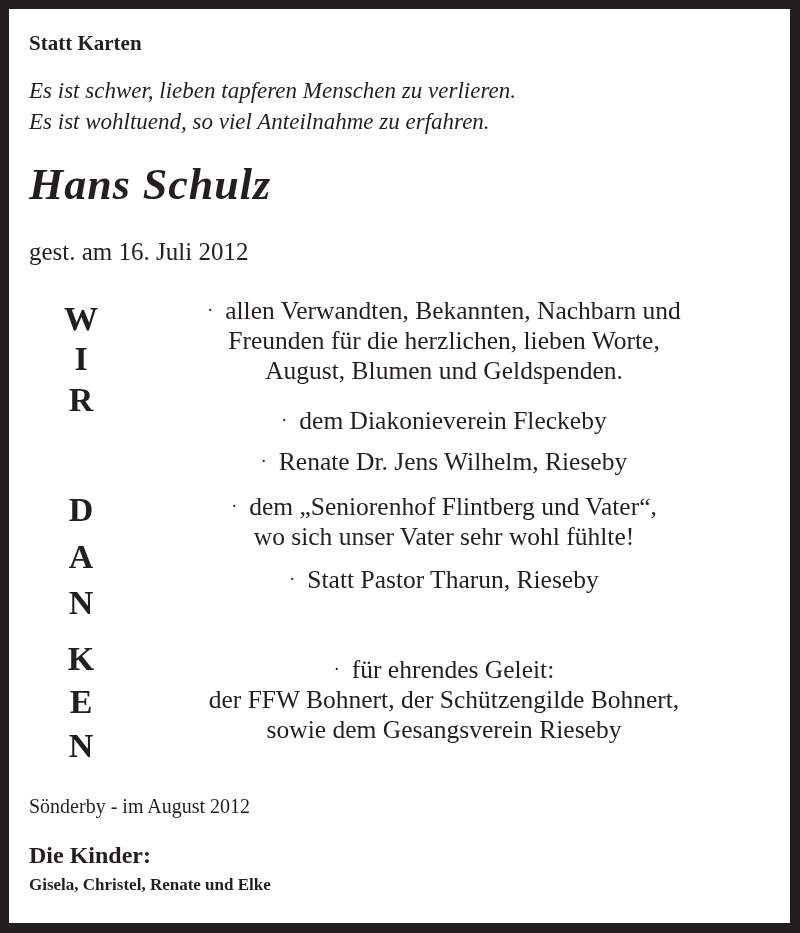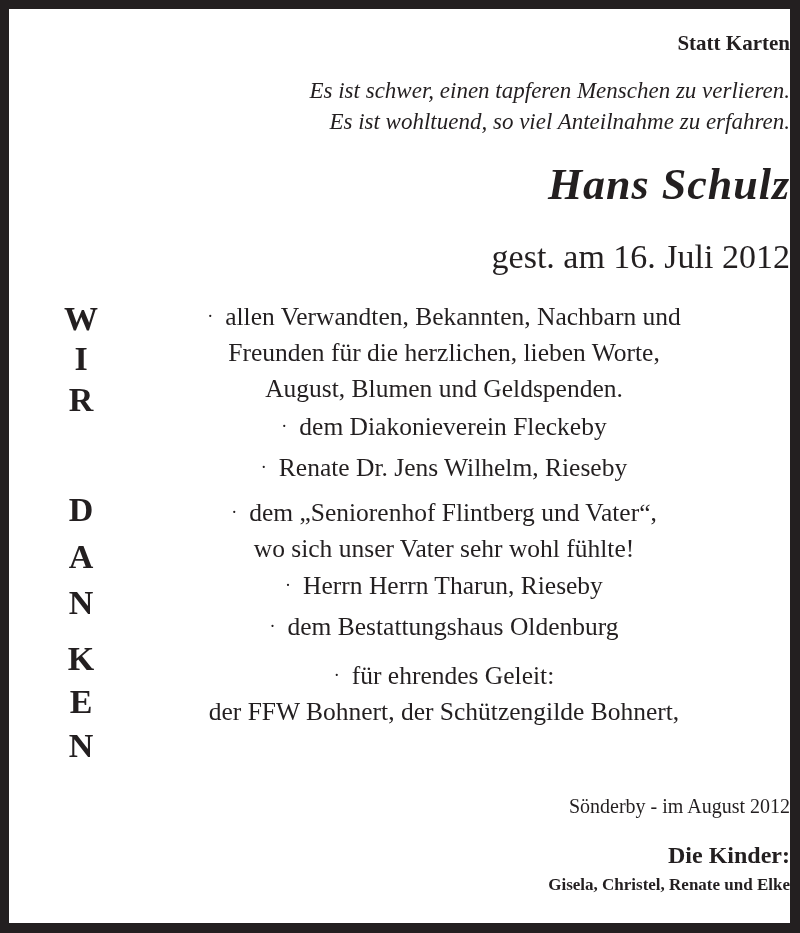--- a/index.html
+++ b/index.html
@@ -10,45 +10,45 @@
       overflow: hidden;
     }
     .card {
       position: absolute;
       left: 9px; top: 9px;
       width: 781px; height: 914px;
       background: #ffffff;
       color: #231f20;
       font-family: "Liberation Serif", "DejaVu Serif", serif;
     }
-    .center { position: absolute; left: 0; right: 0; text-align: right; white-space: nowrap; }
+    .center { position: absolute; left: 0; right: 0; text-align: left; white-space: nowrap; padding-left: 20px; }
     .header-label { top: 22px; font-size: 21px; font-weight: bold; }
     .motto { top: 66px; font-size: 23px; font-style: italic; line-height: 31px; }
     .name { top: 140px; font-size: 44px; font-weight: bold; font-style: italic; letter-spacing: 1px; line-height: 72px; }
-    .death-date { top: 229px; font-size: 34px; }
+    .death-date { top: 229px; font-size: 25px; }
 
     .vertical-word { position: absolute; left: 52px; top: 292px; width: 40px; text-align: center; }
     .vertical-word span { display: block; position: absolute; left: 0; width: 40px; font-size: 34px; line-height: 36px; font-weight: bold; }
 
     .thanks { position: absolute; left: 105px; width: 660px; text-align: center; font-size: 25.5px; line-height: 30px; }
-    .thanks .line { display: block; white-space: nowrap; margin-top: 6px; }
+    .thanks .line { display: block; white-space: nowrap; }
     .bullet { display: inline-block; margin-right: 12px; font-size: 18px; vertical-align: 3px; }
 
     .place-date { top: 786px; font-size: 20px; }
     .signoff-label { top: 833px; font-size: 24px; font-weight: bold; }
     .signoff-names { top: 866px; font-size: 17px; font-weight: bold; }
   </style>
 </head>
 <body>
 
 <div class="card">
   <div class="center header-label">Statt Karten</div>
 
   <div class="center motto">
-    <div>Es ist schwer, einen tapferen Menschen zu verlieren.</div>
+    <div>Es ist schwer, lieben tapferen Menschen zu verlieren.</div>
     <div>Es ist wohltuend, so viel Anteilnahme zu erfahren.</div>
   </div>
 
   <div class="center name">Hans Schulz</div>
   <div class="center death-date">gest. am 16. Juli 2012</div>
 
   <div class="vertical-word">
     <span style="top:0px">W</span>
     <span style="top:40px">I</span>
     <span style="top:81px">R</span>
@@ -73,28 +73,26 @@
   <div class="thanks" style="top:437px">
     <span class="line"><span class="bullet">·</span><span>Renate Dr. Jens Wilhelm, Rieseby</span></span>
   </div>
 
   <div class="thanks" style="top:482px">
     <span class="line"><span class="bullet">·</span><span>dem „Seniorenhof Flintberg und Vater“,</span></span>
     <span class="line">wo sich unser Vater sehr wohl fühlte!</span>
   </div>
 
   <div class="thanks" style="top:555px">
-    <span class="line"><span class="bullet">·</span><span>Herrn Herrn Tharun, Rieseby</span></span>
+    <span class="line"><span class="bullet">·</span><span>Statt Pastor Tharun, Rieseby</span></span>
   </div>
 
-  <div class="thanks" style="top:596px">
-    <span class="line"><span class="bullet">·</span><span>dem Bestattungshaus Oldenburg</span></span>
-  </div>
 
   <div class="thanks" style="top:645px">
     <span class="line"><span class="bullet">·</span><span>für ehrendes Geleit:</span></span>
     <span class="line">der FFW Bohnert, der Schützengilde Bohnert,</span>
+    <span class="line">sowie dem Gesangsverein Rieseby</span>
   </div>
 
   <div class="center place-date">Sönderby - im August 2012</div>
   <div class="center signoff-label">Die Kinder:</div>
   <div class="center signoff-names">Gisela, Christel, Renate und Elke</div>
 </div>
 
 </body></html>

